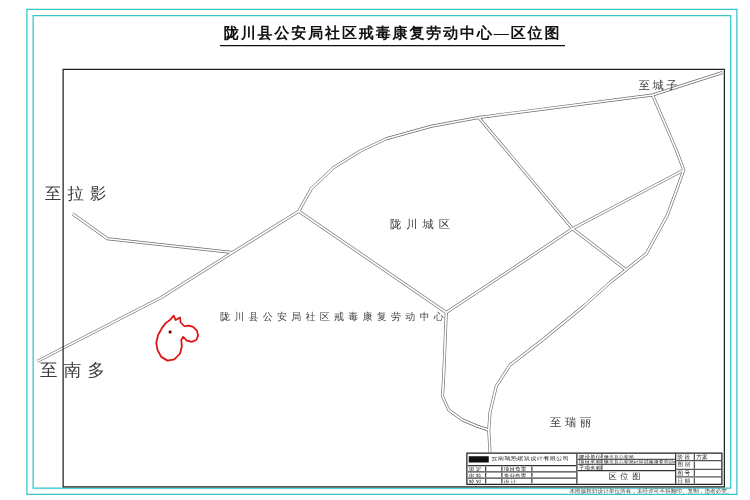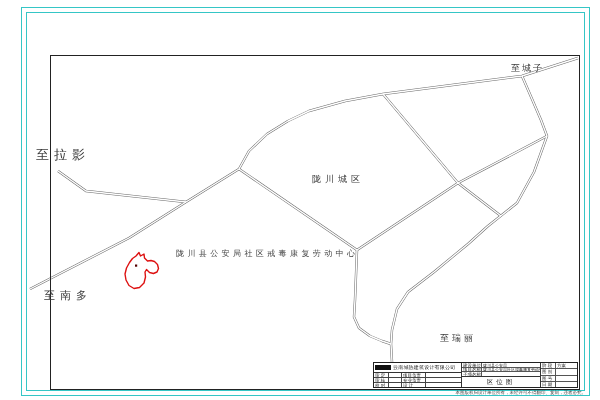--- a/index.html
+++ b/index.html
@@ -11,21 +11,21 @@
                 border:1.8px solid #35c6c6;}
   .frame{position:absolute;left:50px;top:55px;width:528px;height:333px;
          border:1px solid #222;}
   .title{position:absolute;left:50px;top:18px;width:528px;text-align:center;
          font-size:12px;font-weight:bold;letter-spacing:1.5px;}
   .title span{display:inline-block;border-bottom:1px solid #111;padding:0 3px 1px 3px;}
   svg.map{position:absolute;left:0;top:0;}
   .maplabel{position:absolute;white-space:nowrap;color:#3a3a3a;}
   .lbl-chengzi{left:511px;top:62px;font-size:9px;letter-spacing:2px;}
   .lbl-laying{left:36px;top:146px;font-size:13px;letter-spacing:5px;text-align:right;}
-  .lbl-nanduo{left:44px;top:288px;font-size:11px;letter-spacing:5px;}
+  .lbl-nanduo{left:32px;top:288px;font-size:14px;letter-spacing:5px;}
   .lbl-ruili{left:396px;top:332px;font-size:9px;letter-spacing:3px;margin-left:44px;}
   .lbl-city{left:312px;top:173px;font-size:9px;letter-spacing:4px;}
   .lbl-site{left:176px;top:248px;font-size:8px;letter-spacing:3.4px;color:#444;}
   
   .tb{position:absolute;left:373px;top:362px;width:205px;height:26px;
       border:1px solid #222;box-sizing:border-box;display:flex;background:#fff;
       font-size:4.5px;line-height:1;color:#222;}
   .tb *{box-sizing:border-box;overflow:hidden;white-space:nowrap;}
   .tb-left{width:88px;border-right:0.8px solid #333;display:flex;flex-direction:column;}
   .tb-company-row{height:10px;border-bottom:0.8px solid #333;display:flex;align-items:center;padding:0 1px;}
@@ -54,20 +54,23 @@
            font-size:4.5px;color:#444;white-space:nowrap;overflow:hidden;}
 </style>
 </head>
 <body>
 
 <div class="sheet">
 
   <div class="border-outer"></div>
   <div class="border-inner"></div>
 
+  <div class="title">
+    <span>陇川县公安局社区戒毒康复劳动中心—区位图</span>
+  </div>
 
   <svg class="map" width="600" height="400" viewBox="0 0 600 400">
 
     <g fill="none" stroke="#6b6b6b" stroke-width="2.4" stroke-linejoin="round">
       <path d="M 578 58 L 522 76 L 383 94 L 345 101 L 309 111 L 288 121 L 267 134 L 249 151 L 239 169 L 186 202 L 129 238 L 30 289"></path>
       <path d="M 58 171 L 86 191 L 186 202"></path>
       <path d="M 239 169 L 357 250"></path>
       <path d="M 383 94 L 458 183 L 501 216"></path>
       <path d="M 357 250 L 458 183 L 547 136"></path>
       <path d="M 522 76 L 532 99 L 541 120 L 547 136 L 534 172 L 517 203 L 488 226 L 468 244 L 434 272 L 408 292 L 397 309 L 392 330 L 391 344 L 392 362"></path>

